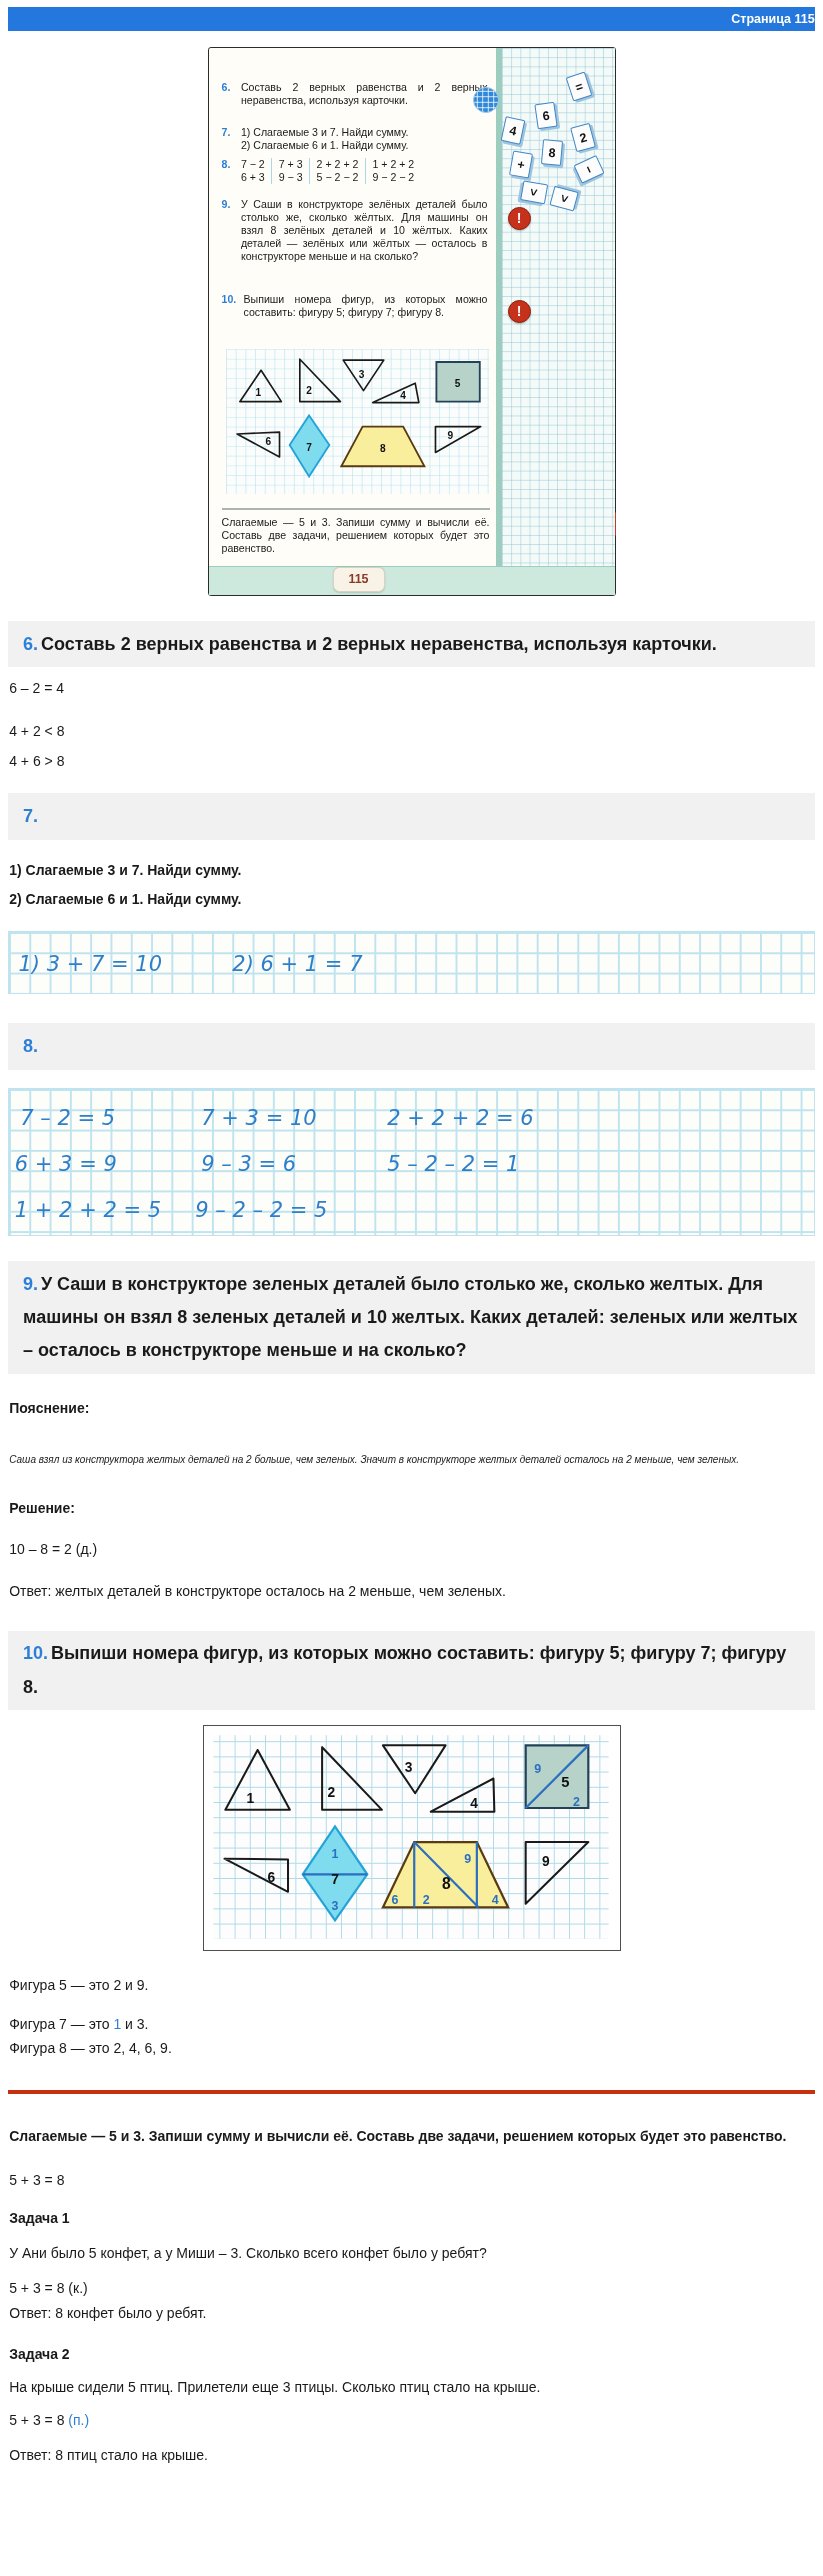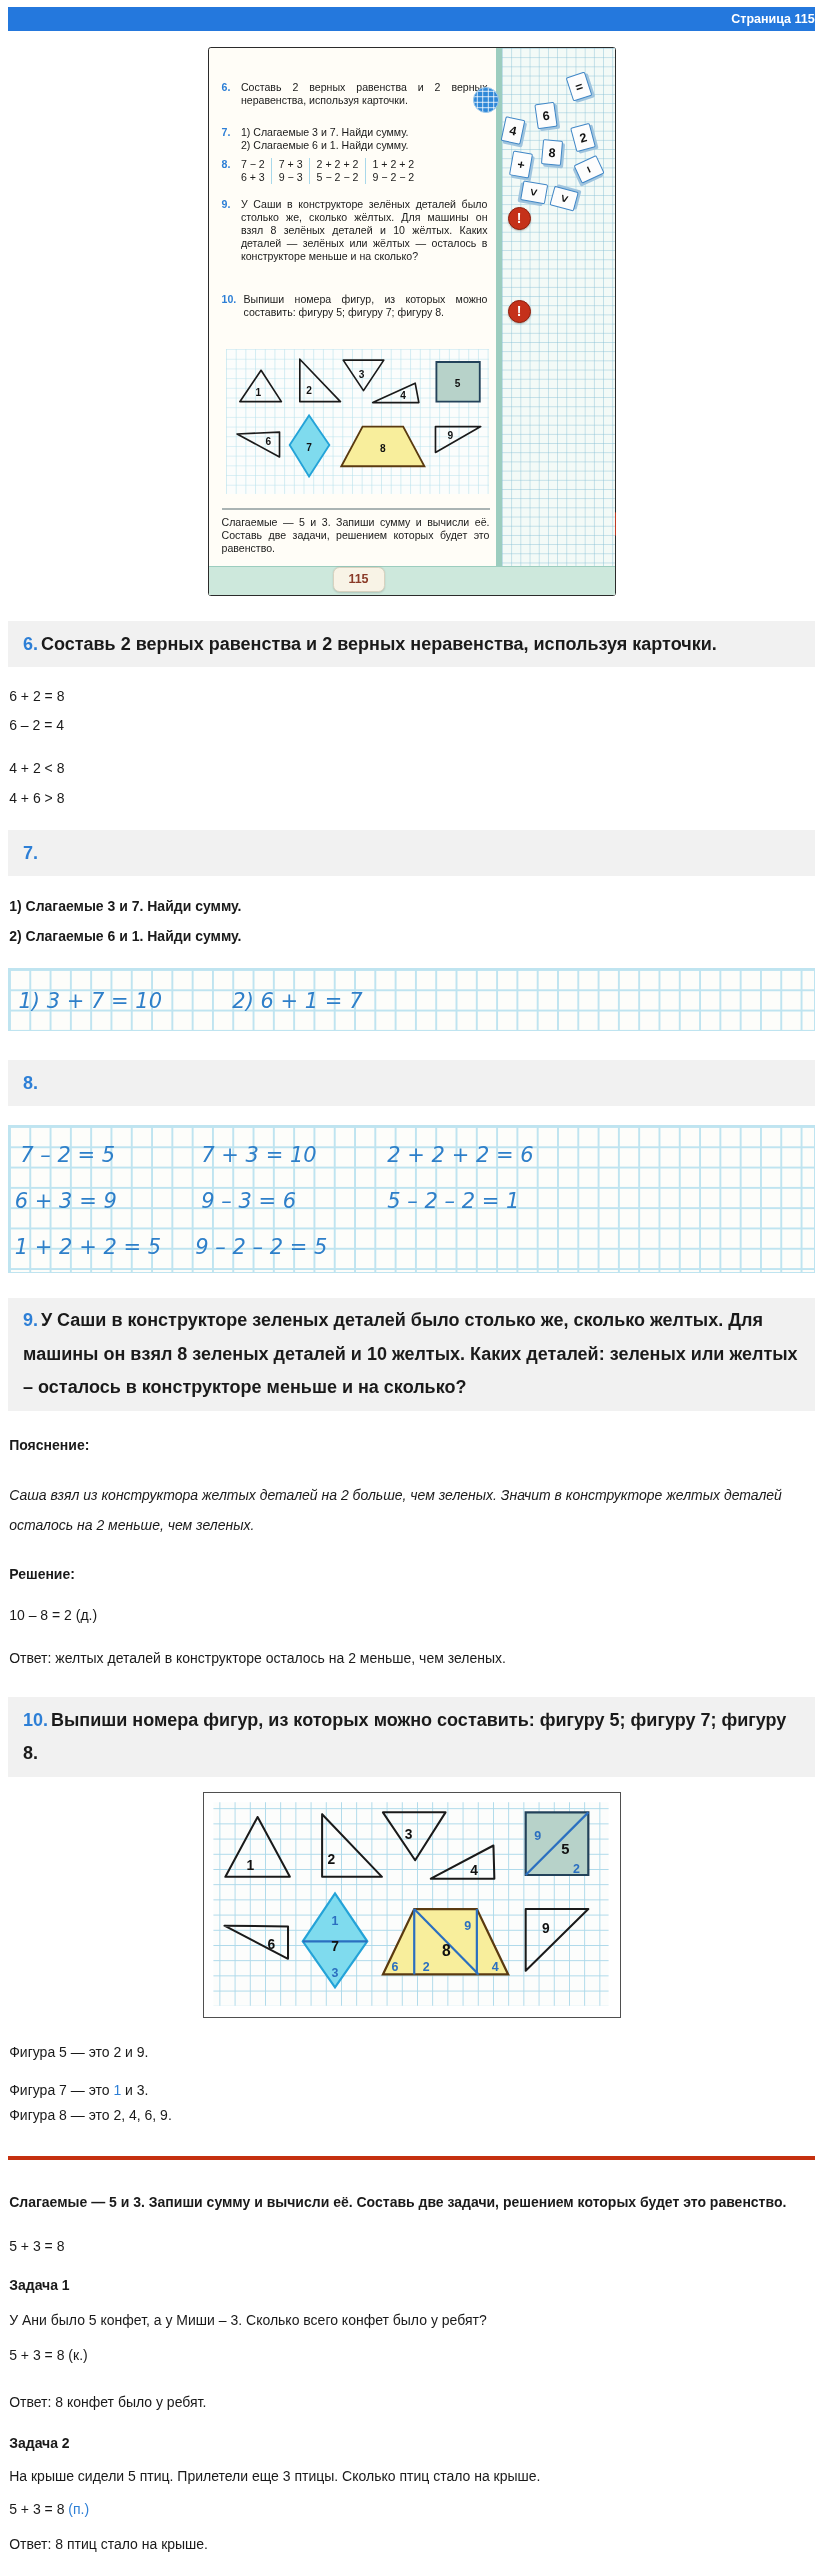--- a/index.html
+++ b/index.html
@@ -65,21 +65,21 @@
 
   
   .secbar{margin:25px 8.3px 0;background:#f1f1f1;padding:6.5px 14.8px;font-weight:bold;
     font-size:18px;line-height:1.85;}
   .secnum{color:#2d7fd6;margin-right:2.8px;}
   .line{margin:20.3px 0 0 9.2px;font-size:14px;line-height:16.6px;}
   .line.bold{font-weight:bold;}
   .line.tight{margin-top:13px;}
   .line.gap{margin-top:26px;}
   .blue{color:#2d7fd6;}
-  .italic-par{margin:28px 9.2px 0;font-size:14px;line-height:29.5px;font-style:italic;}
+  .italic-par{margin:28px 9.2px 0;font-size:10px;line-height:29.5px;font-style:italic;}
 
   
   .gpaper{margin:23px 8.3px 0;position:relative;background-color:#fdfdfa;
     background-image:linear-gradient(to right,#bfe4f0 1.8px, transparent 1.8px),
                      linear-gradient(to bottom,#bfe4f0 1.8px, transparent 1.8px);
     background-size:20.3px 20.3px;border:1.8px solid #bfe4f0;box-sizing:border-box;}
   .strip7{height:63px;}
   .grid8{height:148px;margin-top:18.5px;}
   .hw{position:absolute;color:#2e7fc9;font-style:italic;font-size:21px;white-space:nowrap;
     font-family:"DejaVu Sans",sans-serif;}
@@ -200,21 +200,20 @@
     <div class="bang bang1">!</div>
     <div class="bang bang2">!</div>
 
     <div class="book-teal"></div>
     <div class="book-tab">115</div>
   </div>
 
   <div class="secbar">
     <span class="secnum">6.</span><span>Составь 2 верных равенства и 2 верных неравенства, используя карточки.</span>
   </div>
-  <div class="line">6 + 2 = 8</div>
   <div class="line tight">6 – 2 = 4</div>
   <div class="line gap">4 + 2 &lt; 8</div>
   <div class="line tight">4 + 6 &gt; 8</div>
 
   <div class="secbar" style="margin-top:24px;">
     <span class="secnum">7.</span>
   </div>
   <div class="line bold" style="margin-top:22px;">1) Слагаемые 3 и 7. Найди сумму.</div>
   <div class="line bold tight">2) Слагаемые 6 и 1. Найди сумму.</div>
   <div class="gpaper strip7">
@@ -307,21 +306,21 @@
   <div class="line" style="margin-top:8px;">Фигура 8 — это 2, 4, 6, 9.</div>
 
   <div class="redhr"></div>
 
   <div class="foot-par">Слагаемые — 5 и 3. Запиши сумму и вычисли её. Составь две задачи, решением которых будет это равенство.</div>
   <div class="line" style="margin-top:22px;">5 + 3 = 8</div>
 
   <div class="line bold" style="margin-top:22px;">Задача 1</div>
   <div class="line" style="margin-top:18.5px;">У Ани было 5 конфет, а у Миши – 3. Сколько всего конфет было у ребят?</div>
   <div class="line" style="margin-top:18.5px;">5 + 3 = 8 (к.)</div>
-  <div class="line" style="margin-top:31px;">Ответ: 8 конфет было у ребят.</div>
+  <div class="line" style="margin-top:8px;">Ответ: 8 конфет было у ребят.</div>
 
   <div class="line bold" style="margin-top:24px;">Задача 2</div>
   <div class="line" style="margin-top:16.6px;">На крыше сидели 5 птиц. Прилетели еще 3 птицы. Сколько птиц стало на крыше.</div>
   <div class="line" style="margin-top:16.6px;">
     <span>5 + 3 = 8 </span><span class="blue">(п.)</span>
   </div>
   <div class="line" style="margin-top:18.5px;">Ответ: 8 птиц стало на крыше.</div>
 
 </div>
 

